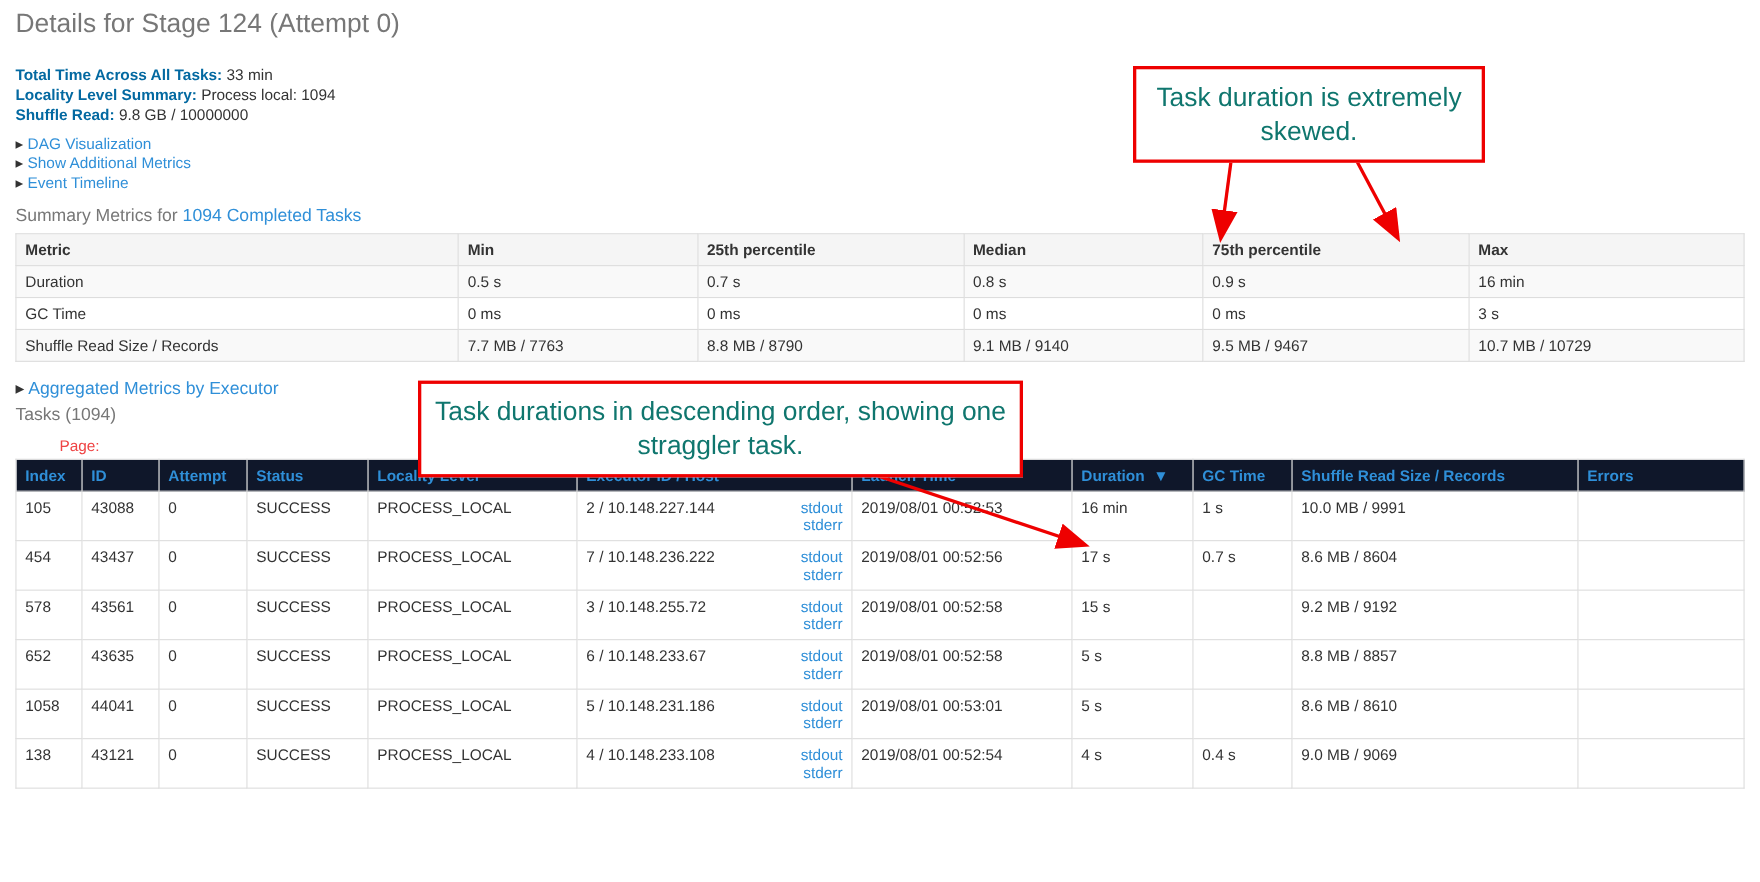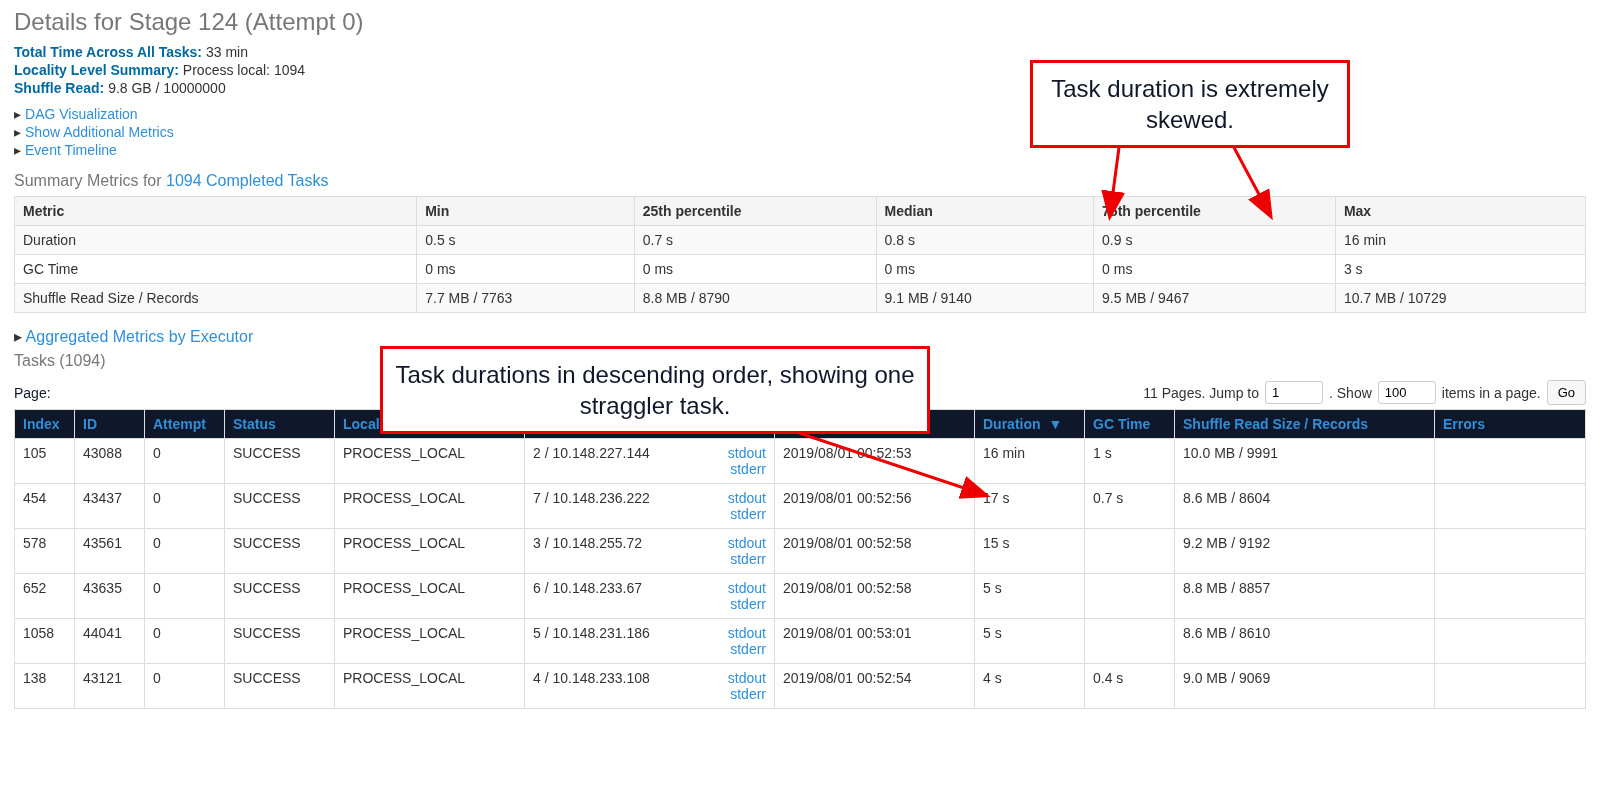--- a/index.html
+++ b/index.html
@@ -8,21 +8,21 @@
     padding: 8px 14px;
     font-family: "Helvetica Neue", Helvetica, Arial, sans-serif;
     font-size: 14px;
     color: #333;
     background: #fff;
   }
   h2.page-title {
     font-size: 24px;
     font-weight: 400;
     color: #777;
-    margin: 0 0 8px 0;
+    margin: 0 0 24px 0;
   }
   .meta-line { margin: 2px 0; font-size: 14px; }
   .meta-line b { font-weight: 700; color: #0369a1; }
   .meta-line span { color: #333; }
   .caret-link { display: block; margin: 2px 0; font-size: 14px; }
   .caret-link .caret { color: #333; margin-right: 4px; }
   .caret-link a { color: #2f8fd8; text-decoration: none; }
   h3.section-title {
     font-size: 16px;
     font-weight: 400;
@@ -39,21 +39,21 @@
   table.tasks-table th, table.tasks-table td {
     border: 1px solid #ddd;
     padding: 6px 8px;
     text-align: left;
     vertical-align: top;
   }
   table.summary-table th { background: #f5f5f5; font-weight: 700; }
   table.summary-table tr:nth-child(odd) td { background: #f9f9f9; }
   table.summary-table tr:nth-child(even) td { background: #fff; }
   .page-controls { display: flex; align-items: center; gap: 6px; margin: 10px 0 4px 0; flex-wrap: wrap; }
-  .page-controls .label { color: #0f172a; }
+  .page-controls .label { color: #ef4444; margin-left: 40px; }
   .page-num {
     display: inline-block;
     min-width: 22px;
     padding: 4px 8px;
     text-align: center;
     border: 1px solid #ddd;
     color: #2f8fd8;
     text-decoration: none;
     border-radius: 2px;
     background: #fff;
@@ -82,21 +82,21 @@
     cursor: pointer;
   }
   table.tasks-table th.sorted .sort-arrow { color:#2f8fd8; margin-left:4px; }
   table.tasks-table td { color: #333; }
   .log-links a { color: #2f8fd8; text-decoration: none; display:block; text-align:right; }
   .callout-box {
     position: absolute;
     border: 3px solid #e00;
     background: #fff;
     font-size: 24px;
-    color: #0f172a;
+    color: #0f766e;
     text-align: center;
     padding: 10px 0;
     z-index: 50;
     line-height: 1.3;
   }
   svg.overlay { position: absolute; top:0; left:0; pointer-events:none; z-index:40; }
 </style>
 </head>
 <body>
 
@@ -171,28 +171,20 @@
 </table>
 
 <h3 class="section-title">
   <span style="color:#333">▸ </span><a href="#">Aggregated Metrics by Executor</a>
 </h3>
 
 <h3 class="section-title" style="margin-top:4px">Tasks (1094)</h3>
 
 <div class="page-controls">
   <span class="label">Page:</span>
-  <span class="page-jump">
-    <span>11 Pages. Jump to</span>
-    <input type="text" value="1" style="">
-    <span>. Show</span>
-    <input type="text" value="100" style="">
-    <span>items in a page.</span>
-    <button>Go</button>
-  </span>
 </div>
 
 <table class="tasks-table">
   <colgroup>
     <col style="width:60px">
       <col style="width:70px">
       <col style="width:80px">
       <col style="width:110px">
     <col style="width:190px">
       <col style="width:250px">

